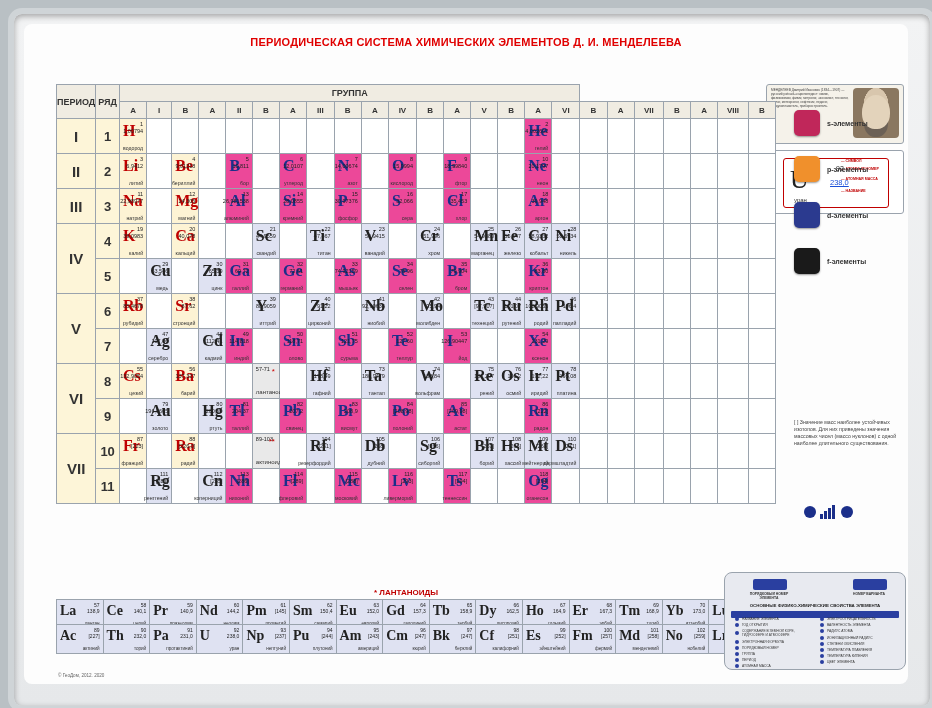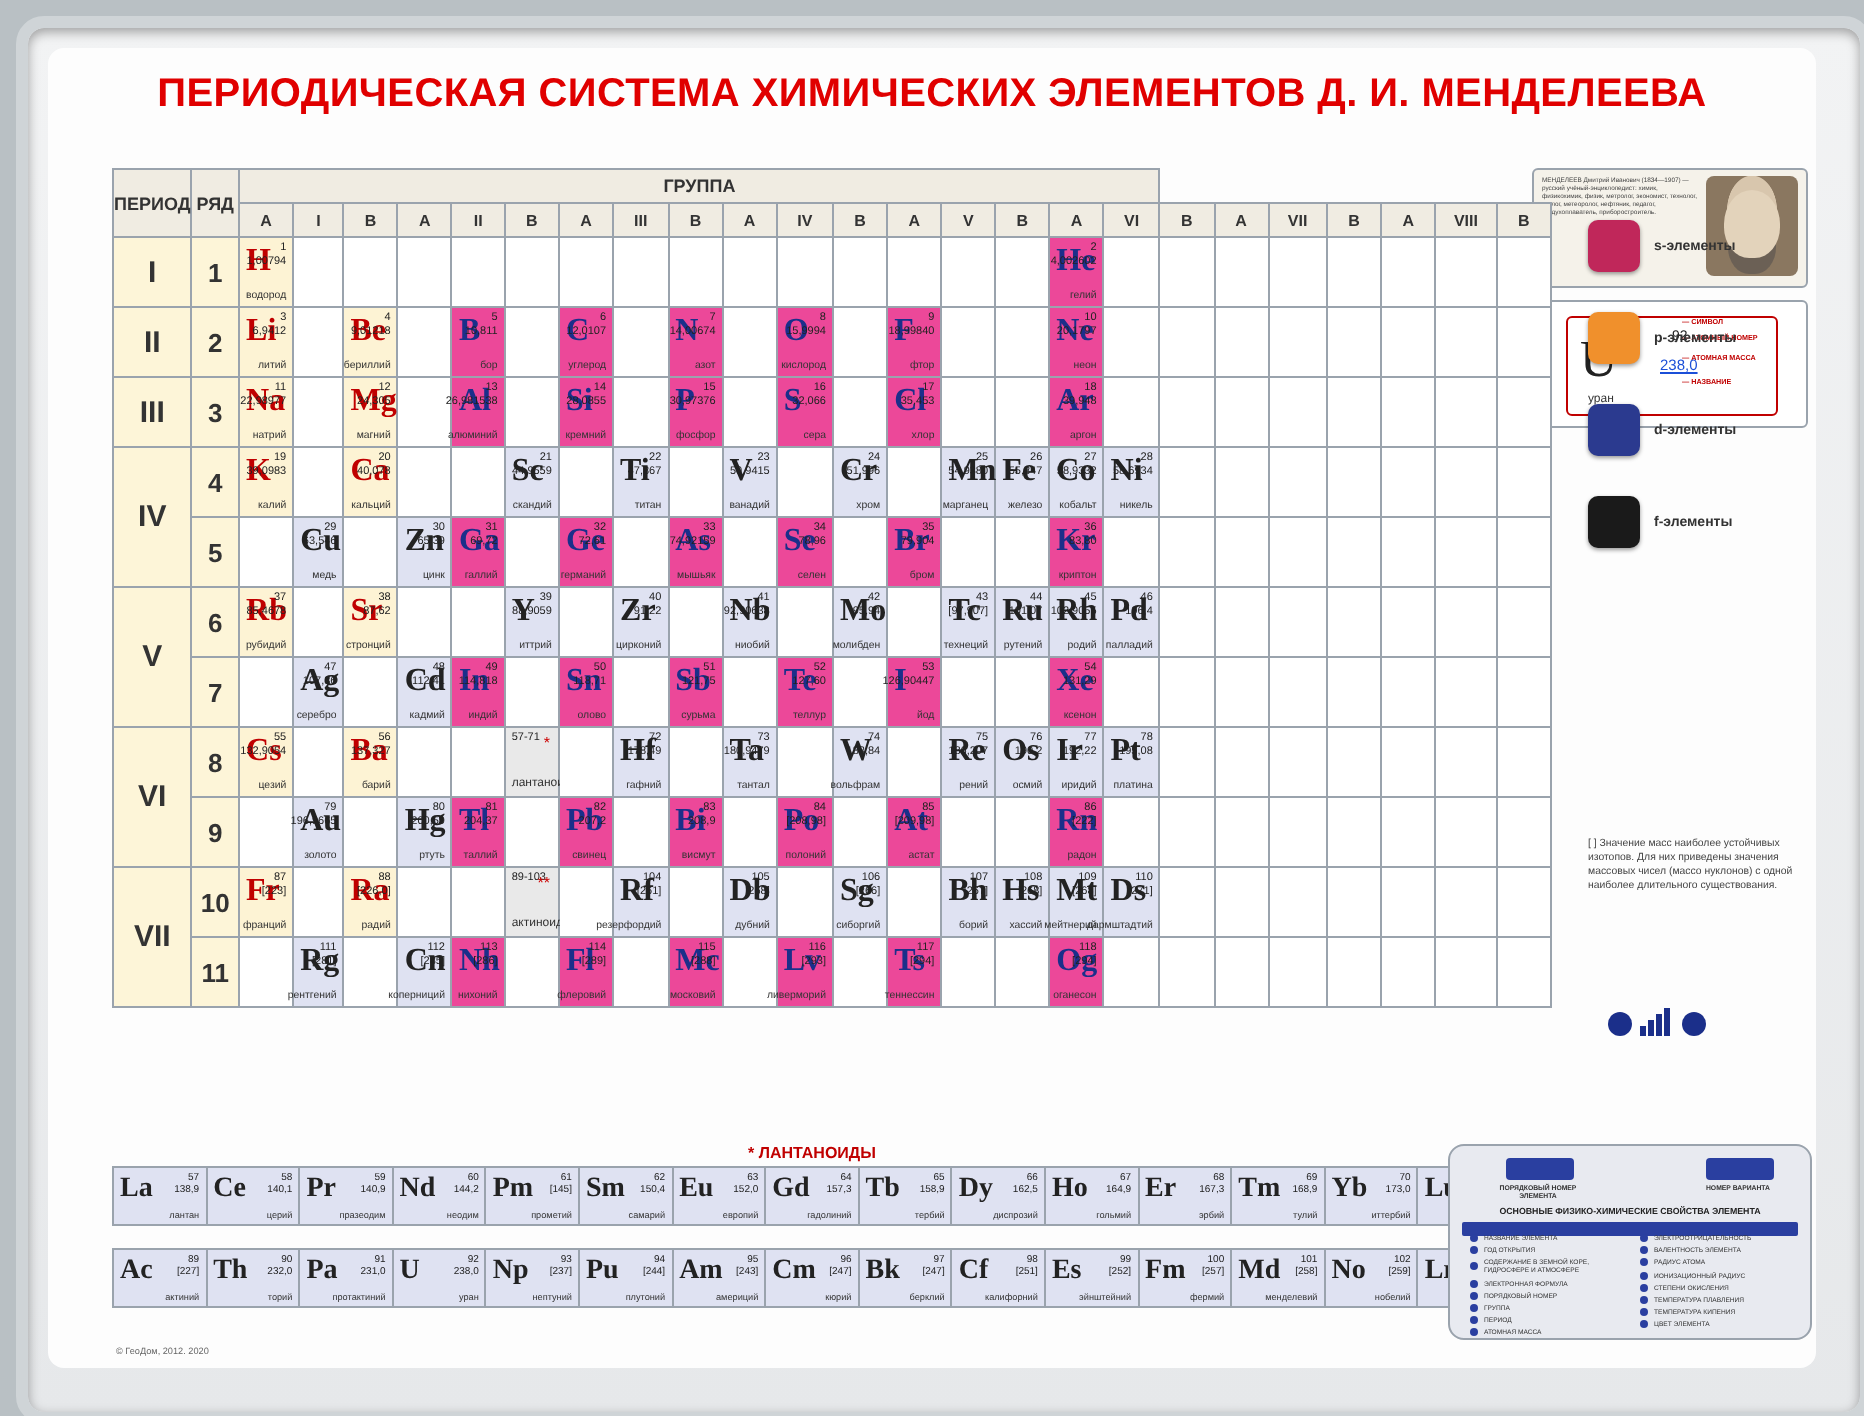--- a/index.html
+++ b/index.html
@@ -13,21 +13,21 @@
     background:linear-gradient(180deg,#f2f3f4 0%,#e6e8ea 100%);
     border:6px solid #cfd4d7;border-radius:14px;
     box-shadow:0 2px 6px rgba(0,0,0,.35) inset;
   }
   .inner{
     position:absolute;left:10px;top:10px;width:884px;height:660px;
     background:#fdfdfd;border-radius:8px;
   }
   .title{
     position:absolute;left:0;top:12px;width:100%;text-align:center;
-    color:#e00000;font-weight:bold;font-size:20px;letter-spacing:.2px;
+    color:#e00000;font-weight:bold;font-size:11px;letter-spacing:.2px;
   }
   
   .maintbl{
     position:absolute;left:32px;top:60px;width:720px;
     border-collapse:collapse;
   }
   .maintbl td,.maintbl th{border:1px solid #9aa3ad;padding:0;}
   .hdr{
     background:#f0ece2;font-size:8px;font-weight:bold;color:#333;
     text-align:center;vertical-align:middle;height:16px;
@@ -939,21 +939,21 @@
             <td class="cell empty"></td>
             <td class="cell empty"></td>
             <td class="cell empty"></td>
             <td class="cell empty"></td>
             <td class="cell empty"></td>
             <td class="cell empty"></td>
           </tr>
         </tbody>
   </table>
 
-  <div class="seriesbox" style="top:548px;">
+  <div class="seriesbox" style="top:564px;">
     <div class="seriestitle">* ЛАНТАНОИДЫ</div>
     <table class="seriestbl">
           <tbody>
             <tr id="lanthrow">
               <td>
                 <span class="sym dark">La</span>
                 <span class="z">57</span>
                 <span class="mass">138,9</span>
                 <span class="nm">лантан</span>
               </td>

